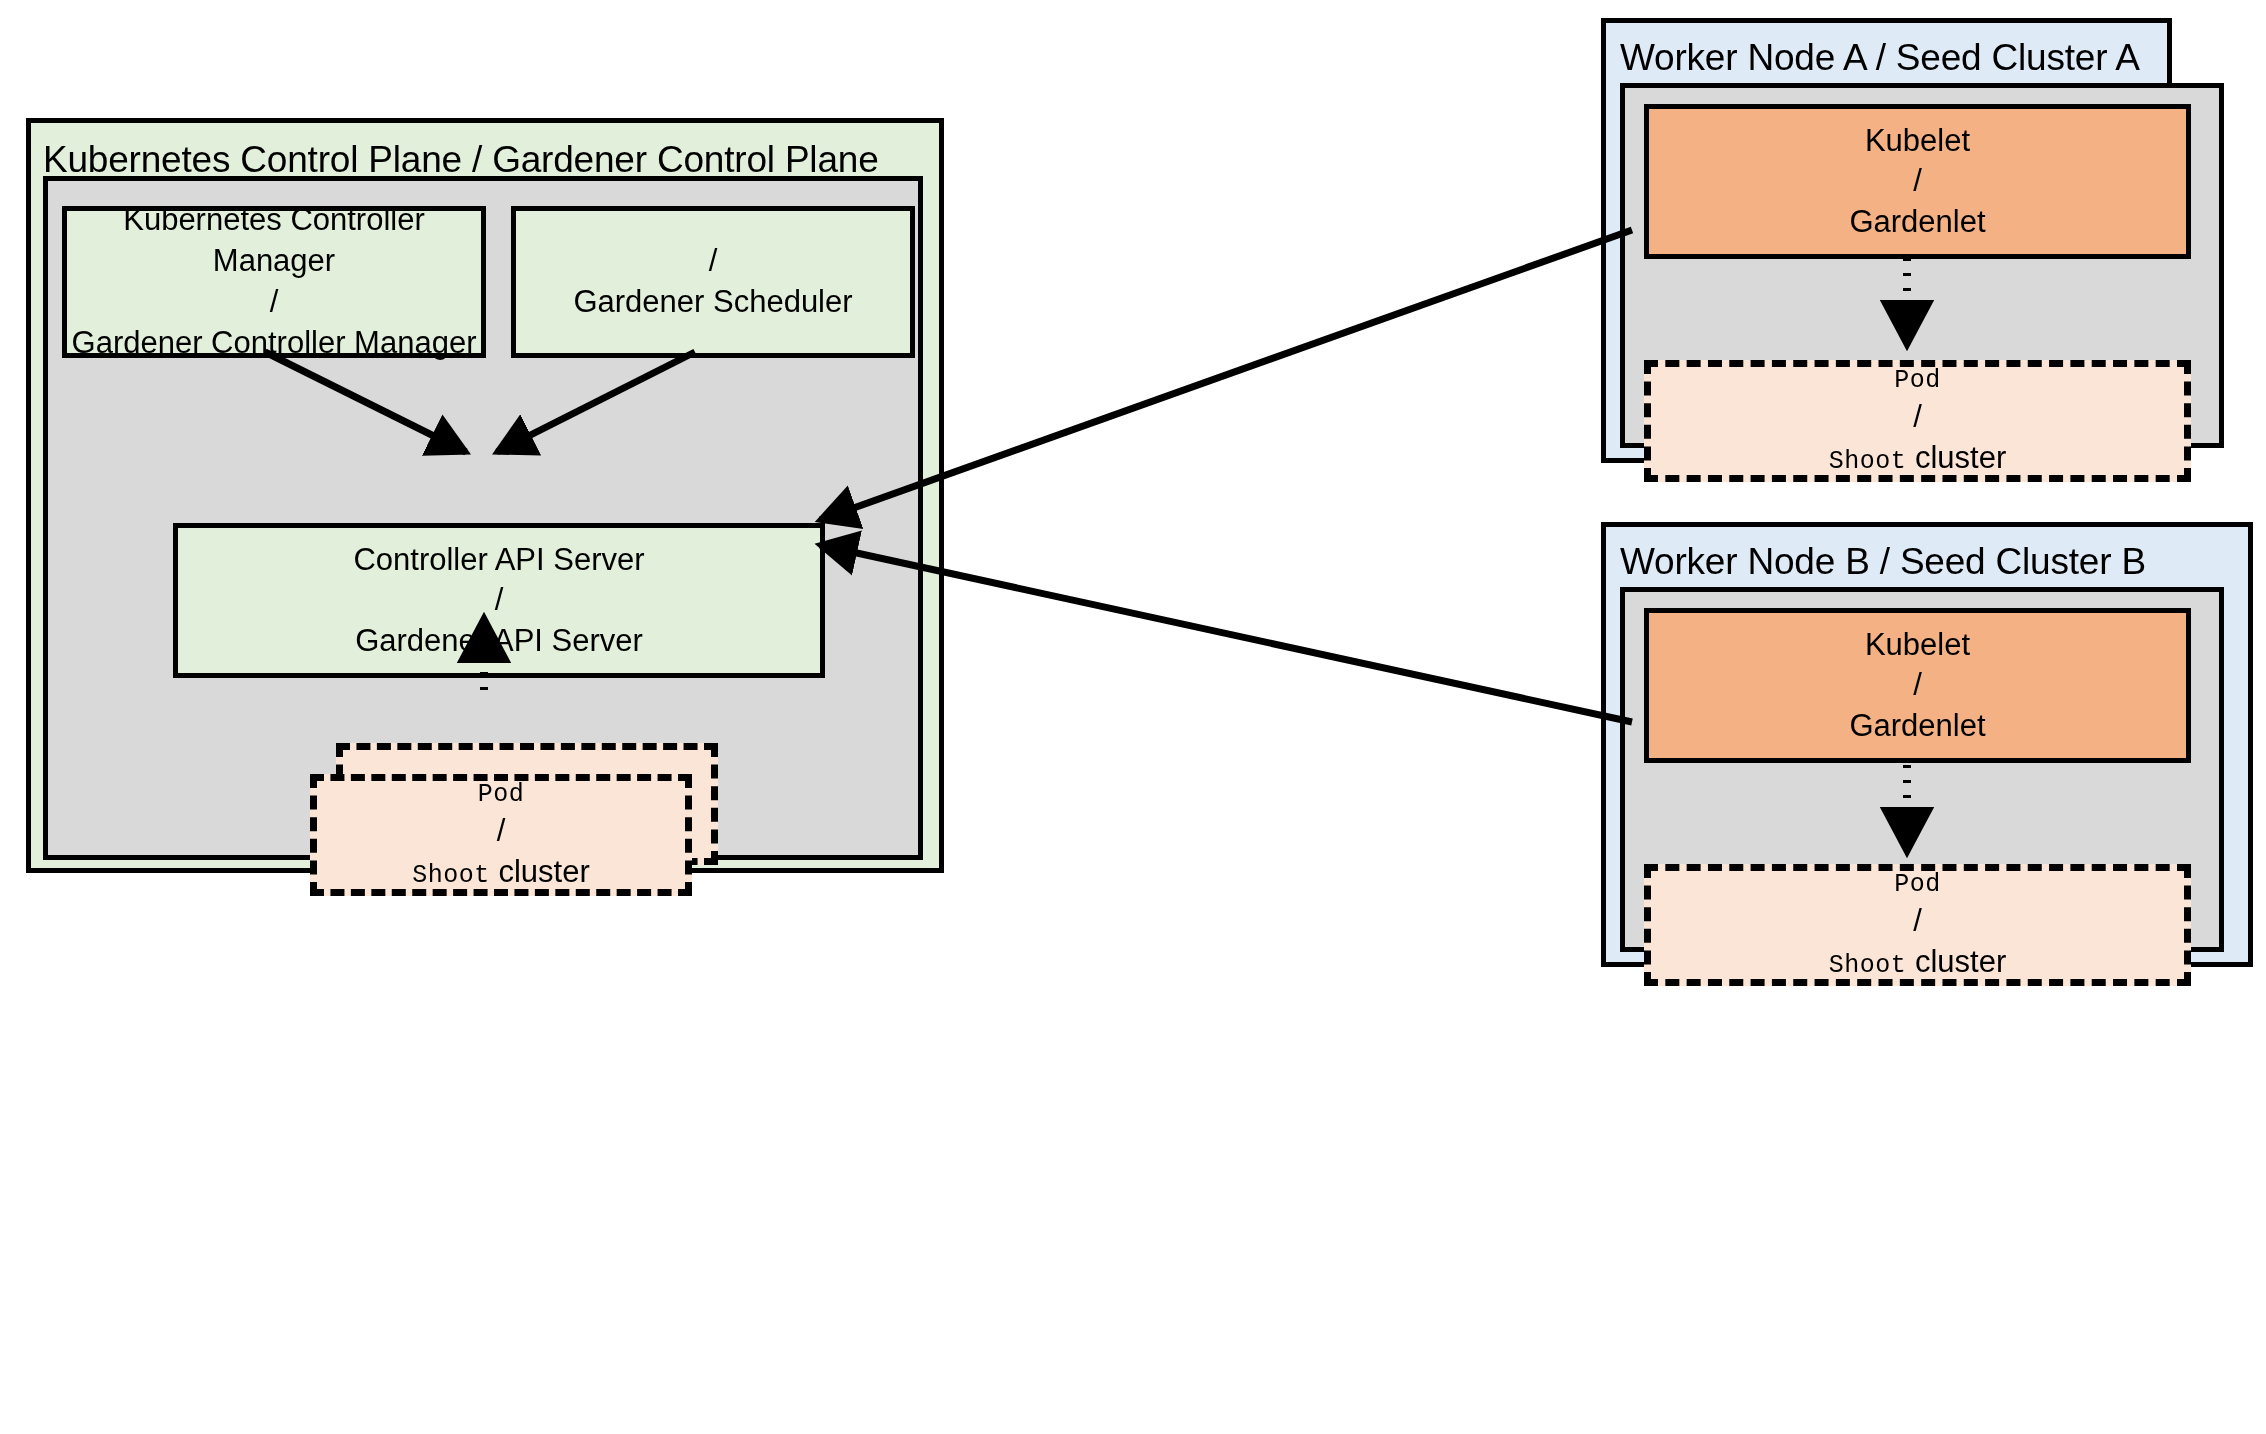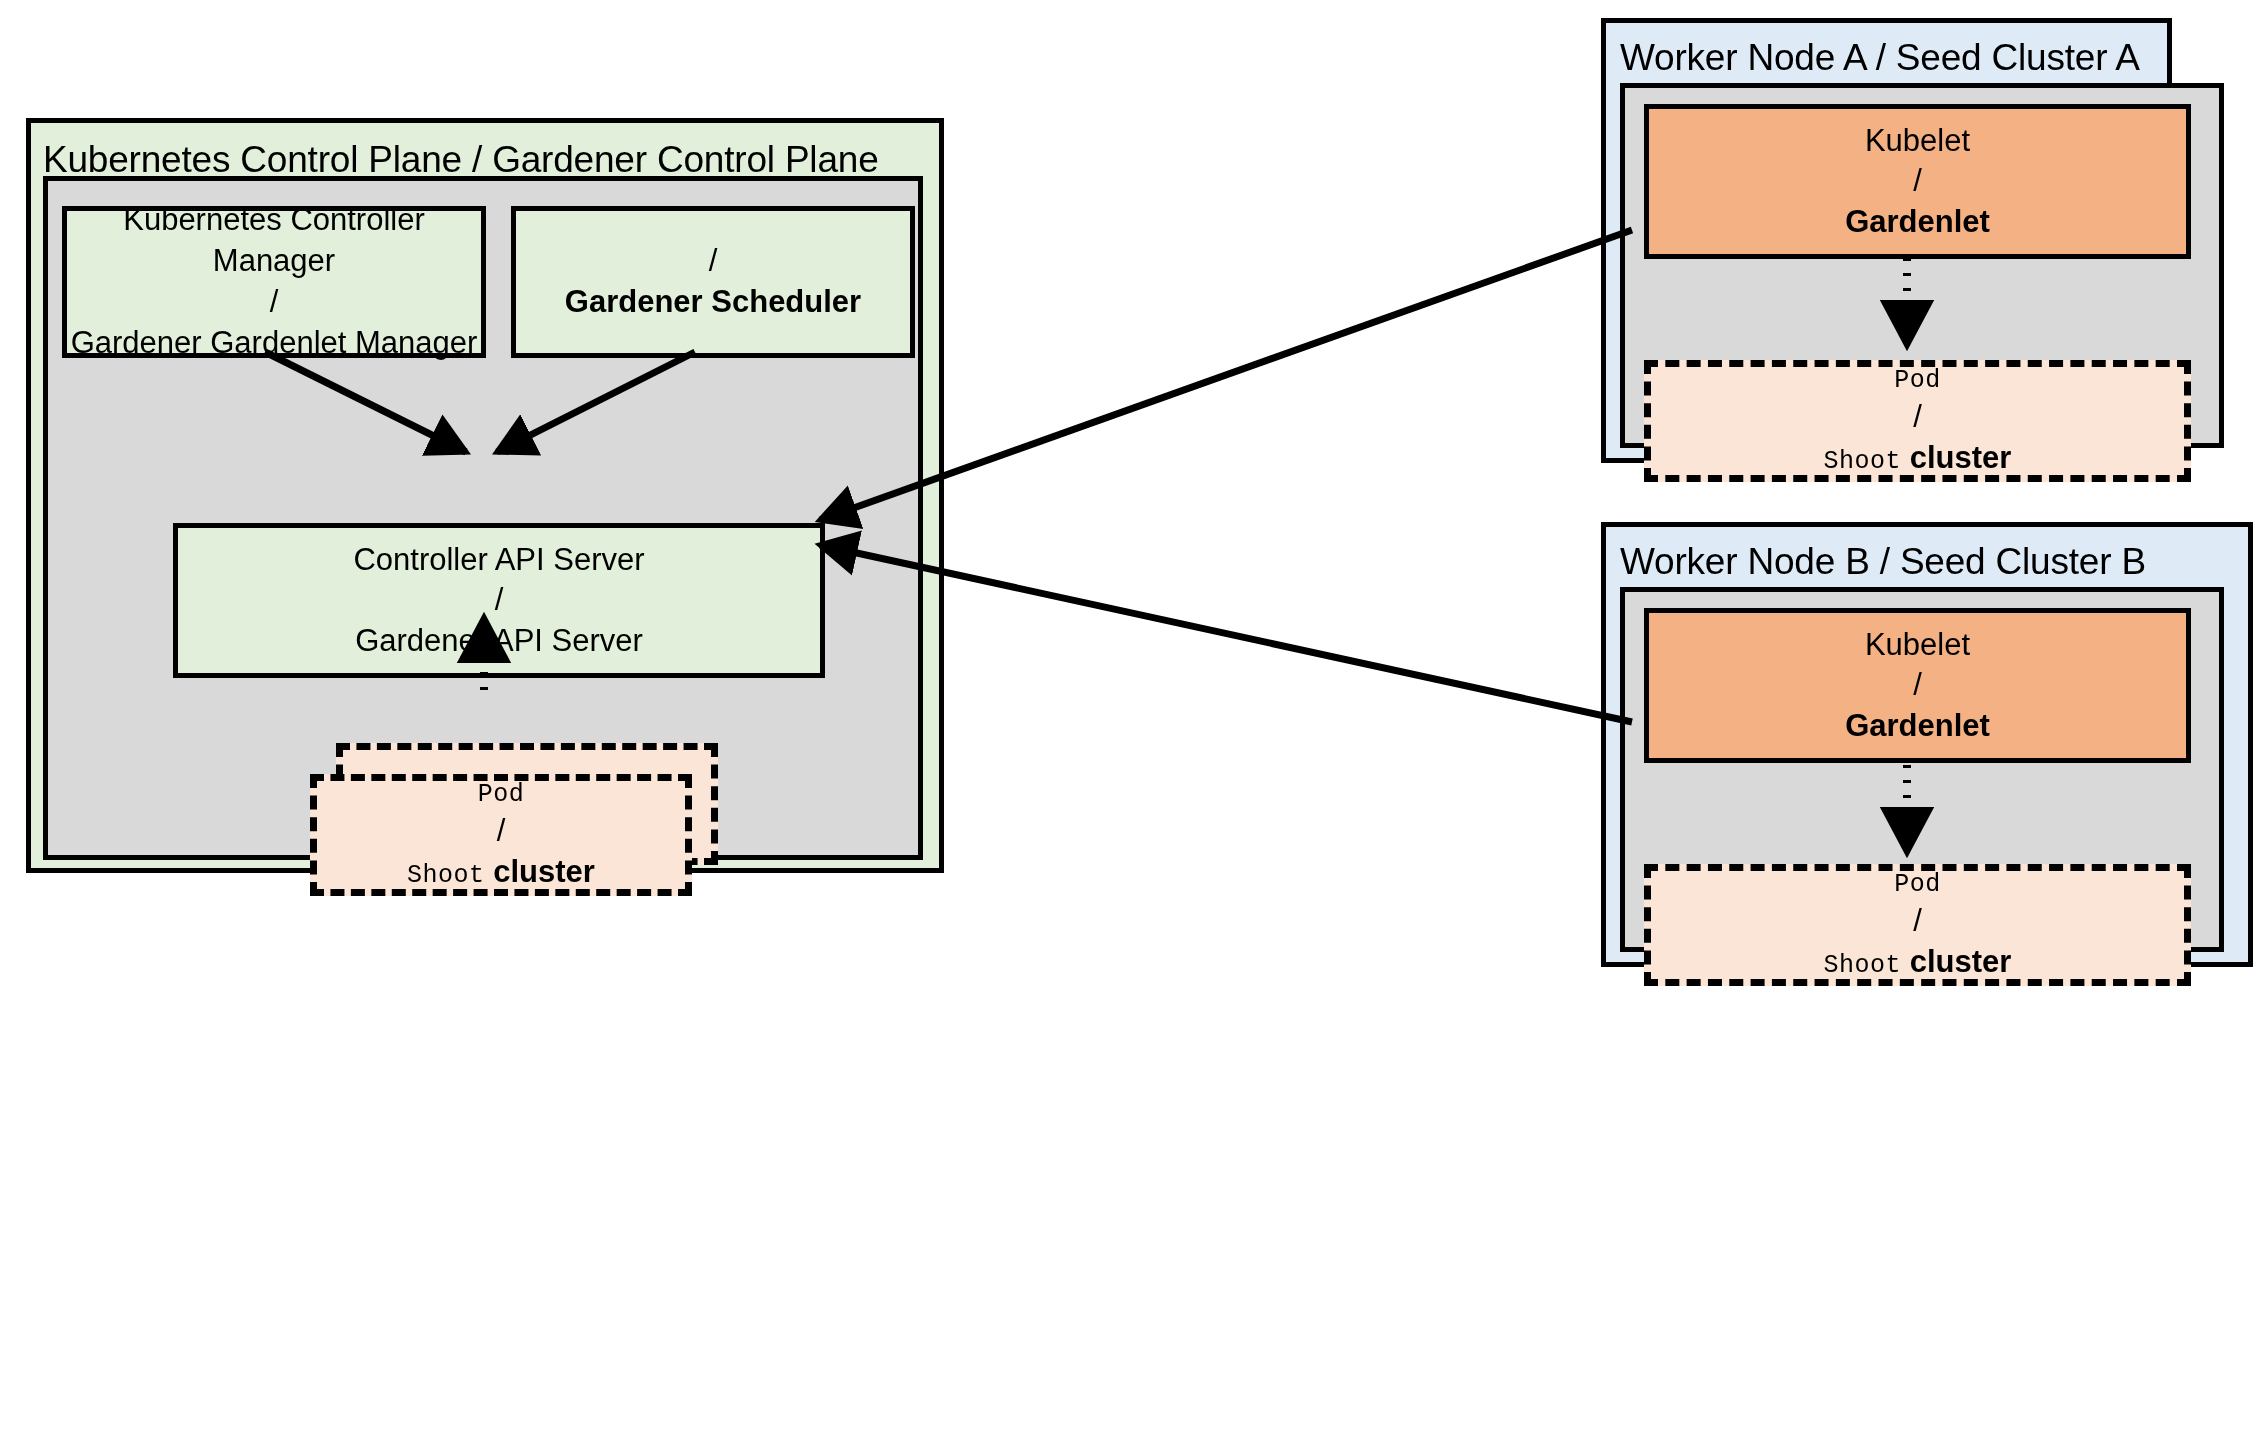--- a/index.html
+++ b/index.html
@@ -17,21 +17,21 @@
   .gray{background:#d9d9d9;}
   .blue{background:#deeaf6;}
   .orange{background:#f4b183;}
   .peach{background:#fbe5d6;}
 
   
   .hdr{position:absolute;font-size:37px;line-height:1.05;white-space:nowrap;letter-spacing:-0.2px;}
   .ctr{position:absolute;left:0;right:0;top:50%;transform:translateY(-50%);
        text-align:center;font-size:31px;line-height:1.32;}
   .ctr .ln{display:block;}
-  .b{font-weight:bold;}
+  .b{font-weight:normal;}
   .mono{font-family:"Liberation Mono",monospace;font-size:25px;letter-spacing:0.5px;}
   .slash{display:block;}
 
   
   svg.arrows{position:absolute;left:0;top:0;width:2266px;height:1434px;
              pointer-events:none;overflow:visible;}
 </style>
 </head>
 <body>
 
@@ -39,21 +39,21 @@
 
   <div class="box solid green" style="left:26px;top:118px;width:918px;height:755px;">
     <div class="hdr" style="left:12px;top:18px;">Kubernetes Control Plane / Gardener Control Plane</div>
 
     <div class="box solid gray" style="left:12px;top:53px;width:880px;height:684px;">
 
       <div class="box solid green" style="left:14px;top:25px;width:424px;height:152px;">
         <div class="ctr">
           <span class="ln">Kubernetes Controller Manager</span>
           <span class="ln slash">/</span>
-          <span class="ln">Gardener Gardenlet Manager</span>
+          <span class="ln">Gardener Controller Manager</span>
         </div>
       </div>
 
       <div class="box solid green" style="left:463px;top:25px;width:404px;height:152px;">
         <div class="ctr">
           <span class="ln slash">/</span>
           <span class="ln b">Gardener Scheduler</span>
         </div>
       </div>
 

